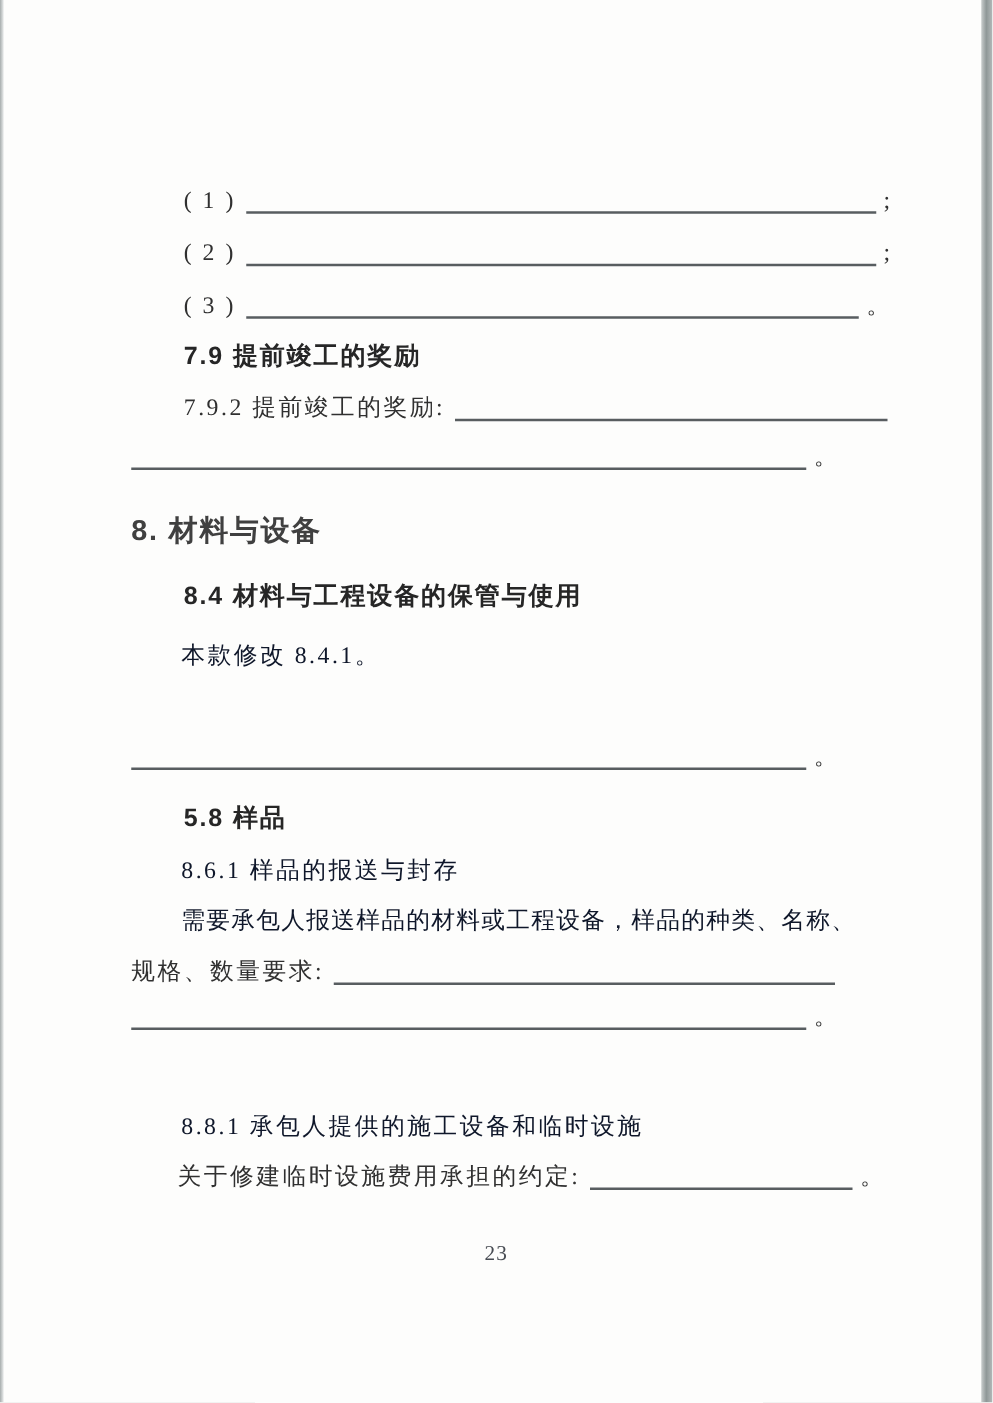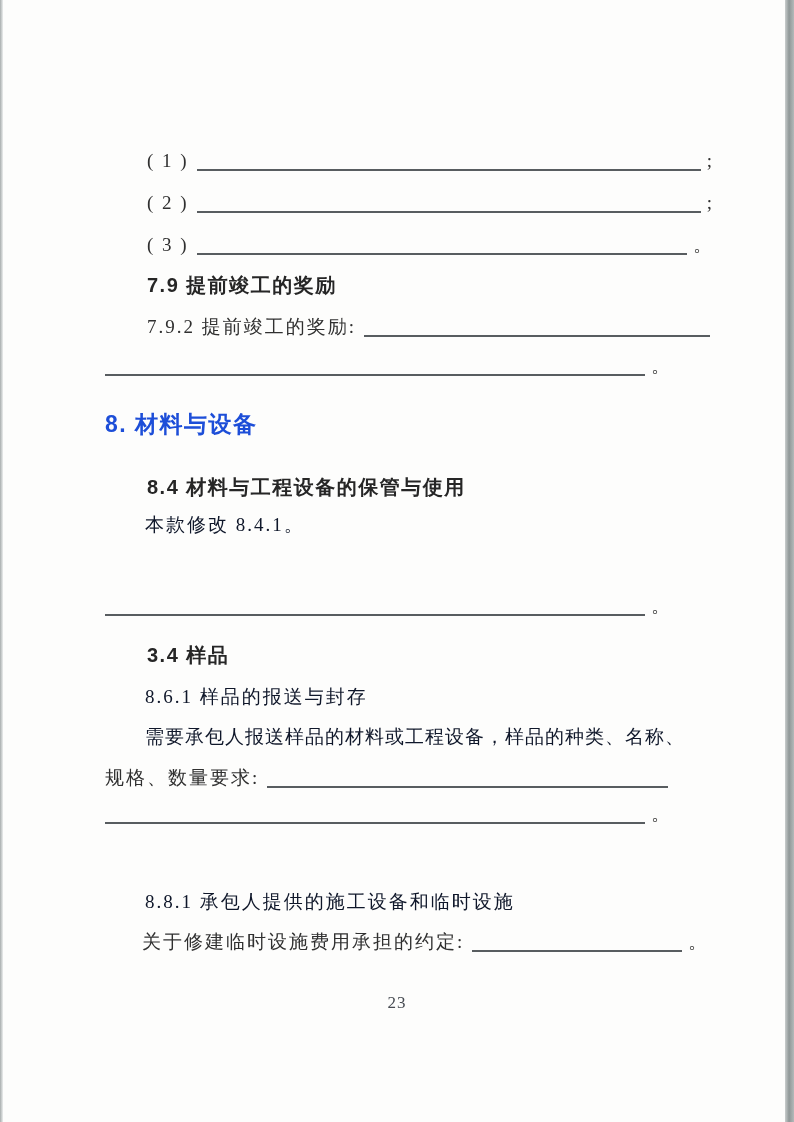--- a/index.html
+++ b/index.html
@@ -28,21 +28,21 @@
   .tail{margin-left:4px;letter-spacing:0;}
   .h-sub{
     position:absolute;left:147px;
     font-family:"Liberation Sans","DejaVu Sans",sans-serif;
     font-weight:bold;font-size:20px;color:#262626;letter-spacing:1.5px;
     line-height:26px;white-space:nowrap;text-align:center;
   }
   .h-chap{
     position:absolute;left:105px;
     font-family:"Liberation Sans","DejaVu Sans",sans-serif;
-    font-weight:bold;font-size:23px;color:#1d4ed8;letter-spacing:1.5px;
+    font-weight:bold;font-size:23px;color:#404040;letter-spacing:1.5px;
     line-height:28px;white-space:nowrap;
   }
   .txt{
     position:absolute;
     font-size:19px;letter-spacing:2px;line-height:27px;color:#0f172a;white-space:nowrap;
   }
   .pageno{
     position:absolute;left:0;width:794px;text-align:center;
     font-size:17px;color:#474b52;letter-spacing:1px;
   }
@@ -75,28 +75,28 @@
     <span class="lbl">7.9.2  提前竣工的奖励:</span>
     <span class="fill"></span>
   </div>
   <div class="row" style="top:352px">
     <span class="fill" style="margin-left:0"></span>
     <span class="tail">。</span>
   </div>
 
   <div class="h-chap" style="top:410px">8.  材料与设备</div>
 
-  <div class="h-sub" style="top:474px">8.4  材料与工程设备的保管与使用</div>
+  <div class="h-sub" style="top:464px">8.4  材料与工程设备的保管与使用</div>
   <div class="txt" style="top:511px;left:145px">本款修改 8.4.1。</div>
   <div class="row" style="top:592px">
     <span class="fill" style="margin-left:0"></span>
     <span class="tail">。</span>
   </div>
 
-  <div class="h-sub" style="top:642px">3.4  样品</div>
+  <div class="h-sub" style="top:642px">5.8  样品</div>
   <div class="txt" style="top:683px;left:145px">8.6.1  样品的报送与封存</div>
   <div class="txt" style="top:723px;left:145px;letter-spacing:1px">需要承包人报送样品的材料或工程设备，样品的种类、名称、</div>
   <div class="row" style="top:764px">
     <span class="lbl">规格、数量要求:</span>
     <span class="fill"></span>
   </div>
   <div class="row" style="top:800px">
     <span class="fill" style="margin-left:0"></span>
     <span class="tail">。</span>
   </div>

